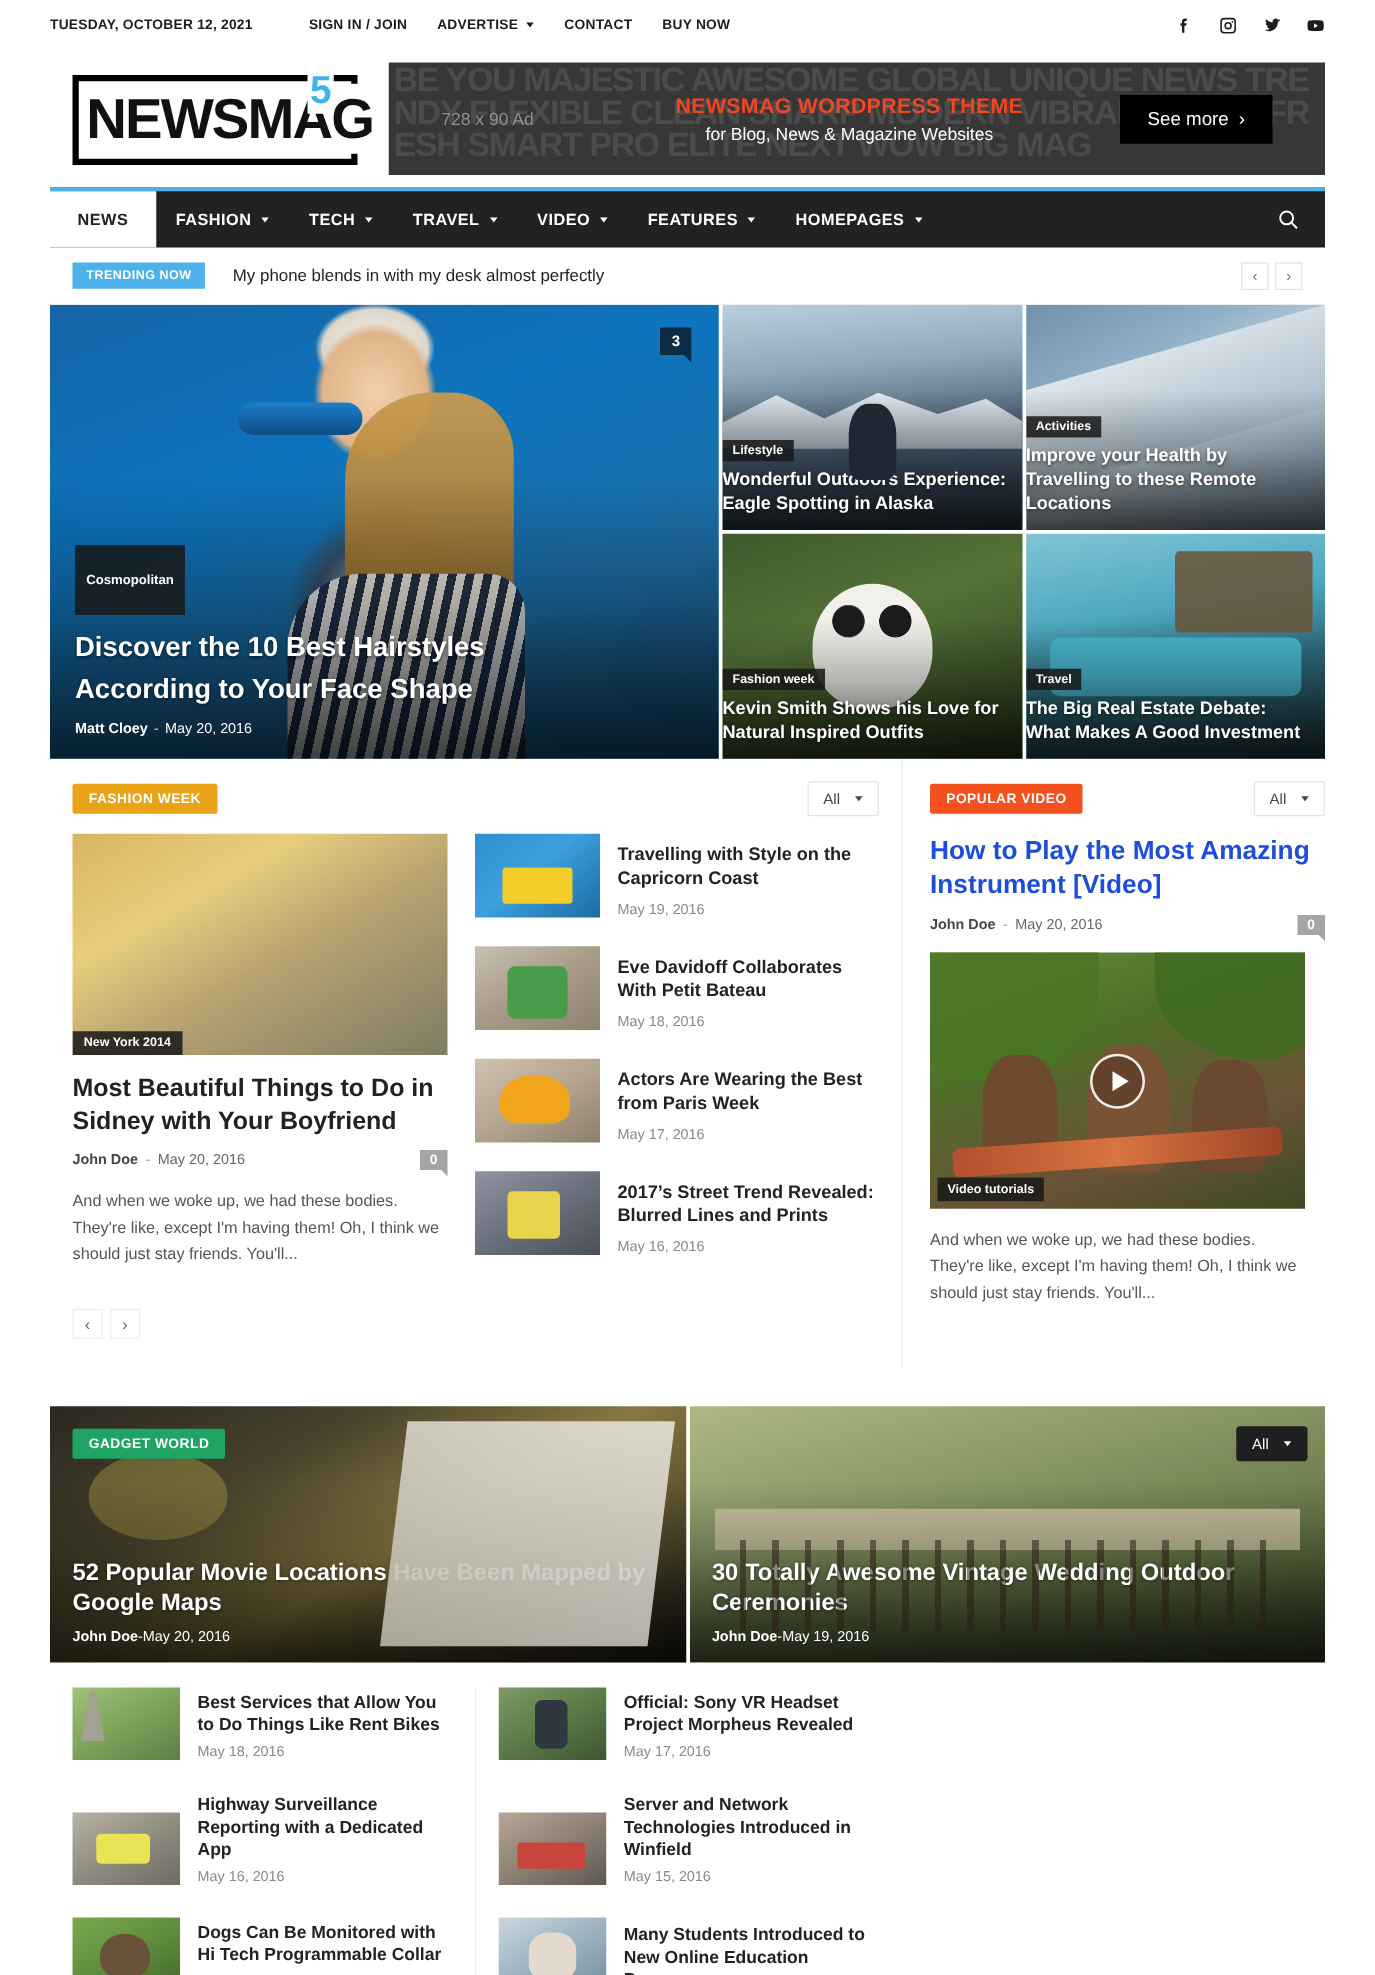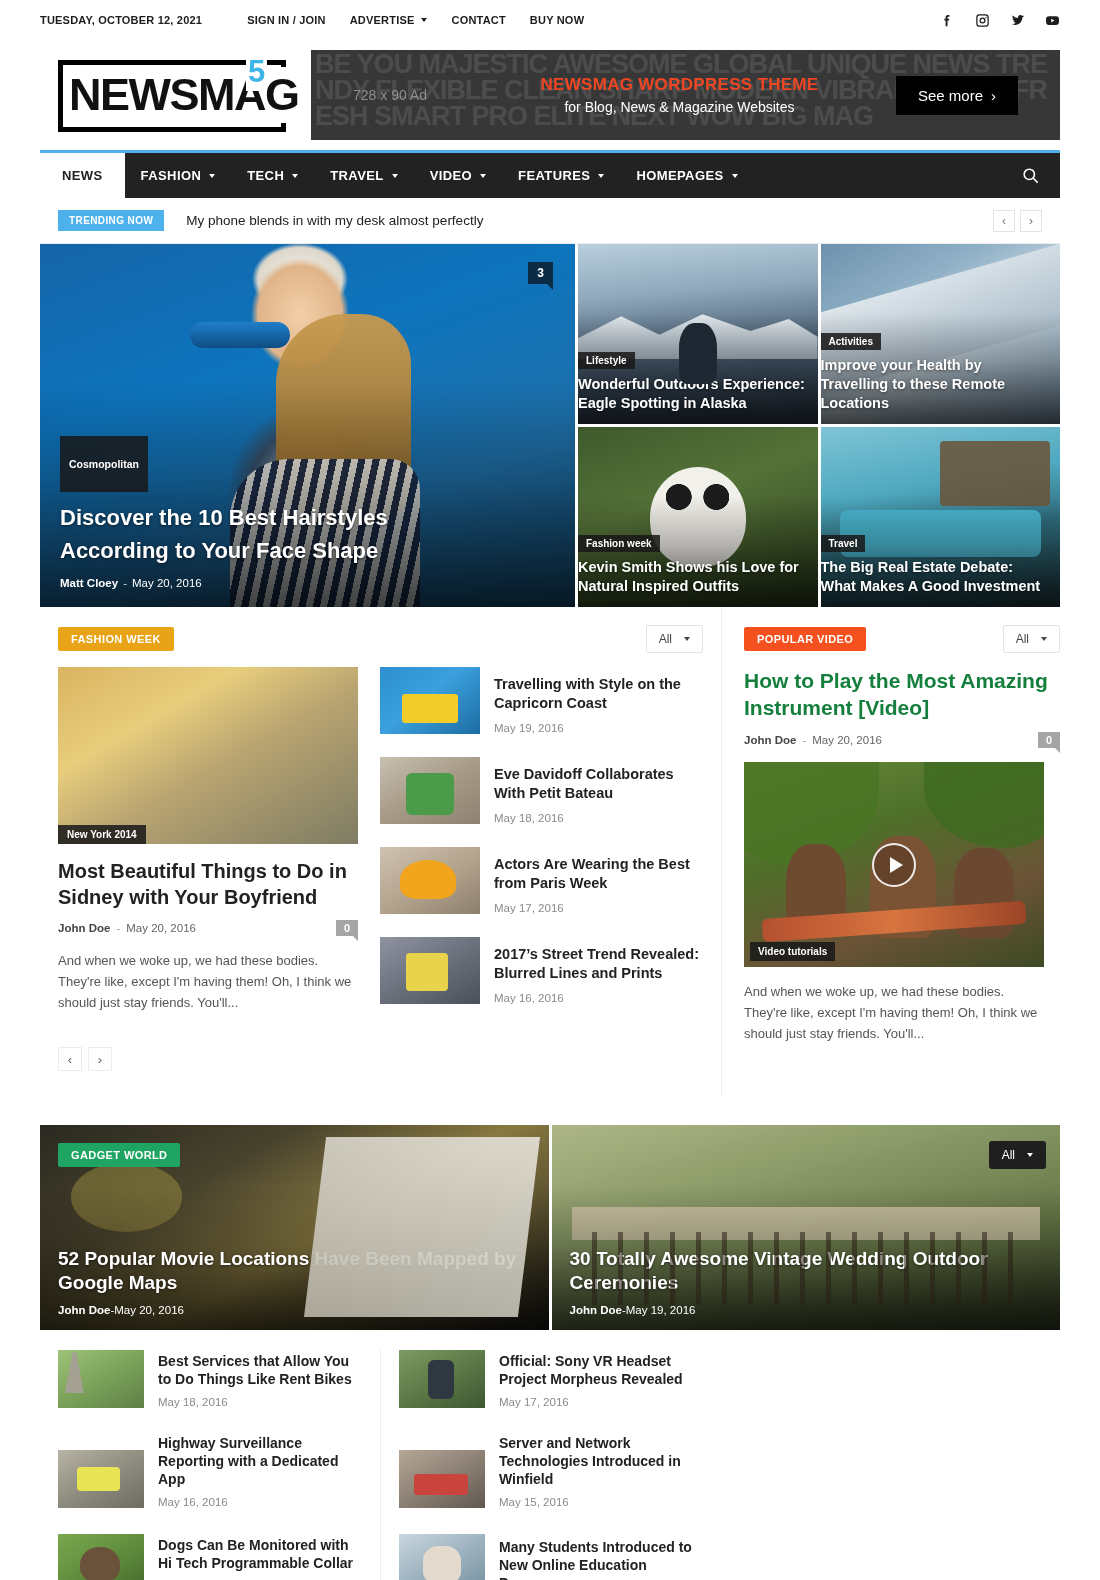--- a/index.html
+++ b/index.html
@@ -242,21 +242,21 @@
 
   .carousel-nav { display:flex; gap: 6px; padding: 20px 18px 24px 18px; }
   .carousel-nav .arw {
     width: 24px;height:24px;border:1px solid #ececec;background:#fff;display:flex;
     align-items:center;justify-content:center;font-size:13px;color:#666;cursor:pointer;
   }
 
   
   .colside .modhead { padding: 18px 0 14px 22px; align-items: center; }
   .vid { padding: 0 0 0 22px; }
-  .vid h3 { font-size: 21px; line-height: 27px; font-weight:bold; color:#15803d; }
+  .vid h3 { font-size: 21px; line-height: 27px; font-weight:bold; color:#1d4ed8; }
   .vidplayer {
     margin-top: 14px; width: 300px; height: 205px; position:relative; overflow:hidden;
     background: linear-gradient(160deg,#6c8a3c 0%,#4e7029 35%,#6b5336 70%,#3d4a24 100%);
   }
   .vidplayer .leaf1{position:absolute;left:-5%;top:-10%;width:50%;height:60%;background:#4a7525;border-radius:0 0 60% 40%;opacity:.85;}
   .vidplayer .leaf2{position:absolute;right:-5%;top:-8%;width:45%;height:50%;background:#3f6a20;border-radius:0 0 40% 60%;opacity:.8;}
   .vidplayer .fig1{position:absolute;left:14%;top:40%;width:20%;height:45%;background:#6e4a2f;border-radius:40% 40% 20% 20%;}
   .vidplayer .fig2{position:absolute;left:42%;top:36%;width:22%;height:50%;background:#7a5234;border-radius:40% 40% 20% 20%;}
   .vidplayer .fig3{position:absolute;left:70%;top:42%;width:20%;height:44%;background:#6b4830;border-radius:40% 40% 20% 20%;}
   .vidplayer .didg{position:absolute;left:6%;top:72%;width:88%;height:11%;background:linear-gradient(90deg,#b4502f,#d7743f,#9c4527);border-radius:6px;transform:rotate(-4deg);}

